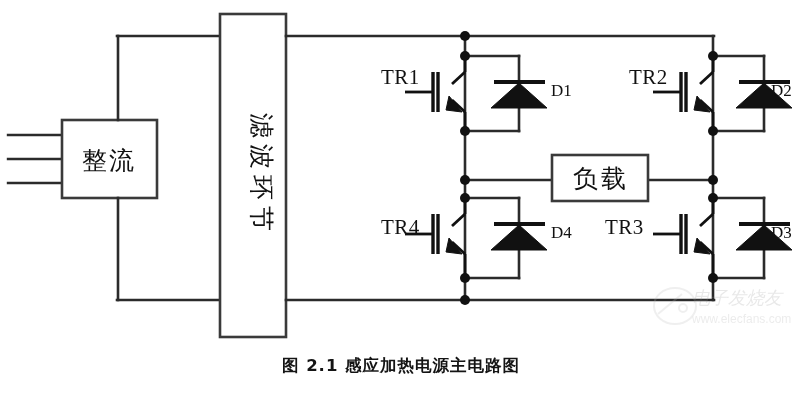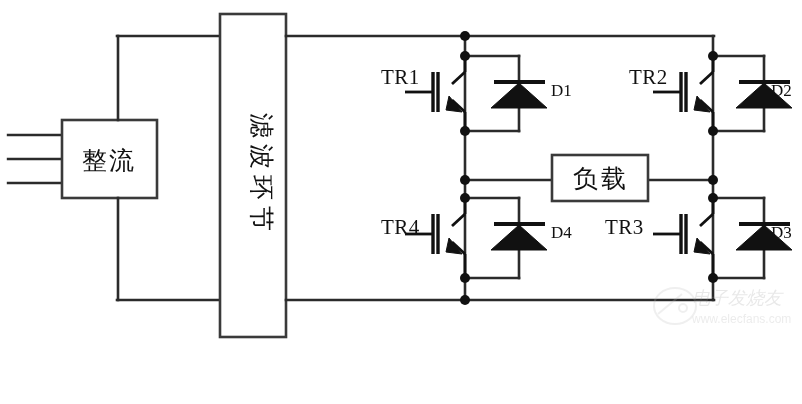--- a/index.html
+++ b/index.html
@@ -306,20 +306,21 @@
     <text class="lbl lbl-d" x="551" y="238">D4</text>
 
     <text class="cjk cjk-box" x="109" y="169" text-anchor="middle">整流</text>
 
     <text class="vert-text" x="253" y="175" text-anchor="middle" transform="rotate(90 253 175)">滤波环节</text>
 
     <text class="cjk cjk-load" x="601" y="187" text-anchor="middle">负载</text>
 
   </svg>
 
+  <div class="caption">图 2.1 感应加热电源主电路图</div>
 
   <div class="watermark">
     <svg class="wm-logo" width="46" height="44" viewBox="0 0 46 44">
       <ellipse cx="23" cy="22" rx="21" ry="18" fill="none" stroke="#b8b8b8" stroke-width="2"></ellipse>
       <path d="M6 30 L30 10" stroke="#b8b8b8" stroke-width="2" fill="none"></path>
       <circle cx="31" cy="24" r="4" fill="none" stroke="#b8b8b8" stroke-width="2"></circle>
     </svg>
     <div class="wm-text">电子发烧友</div>
     <div class="wm-url">www.elecfans.com</div>
   </div>

